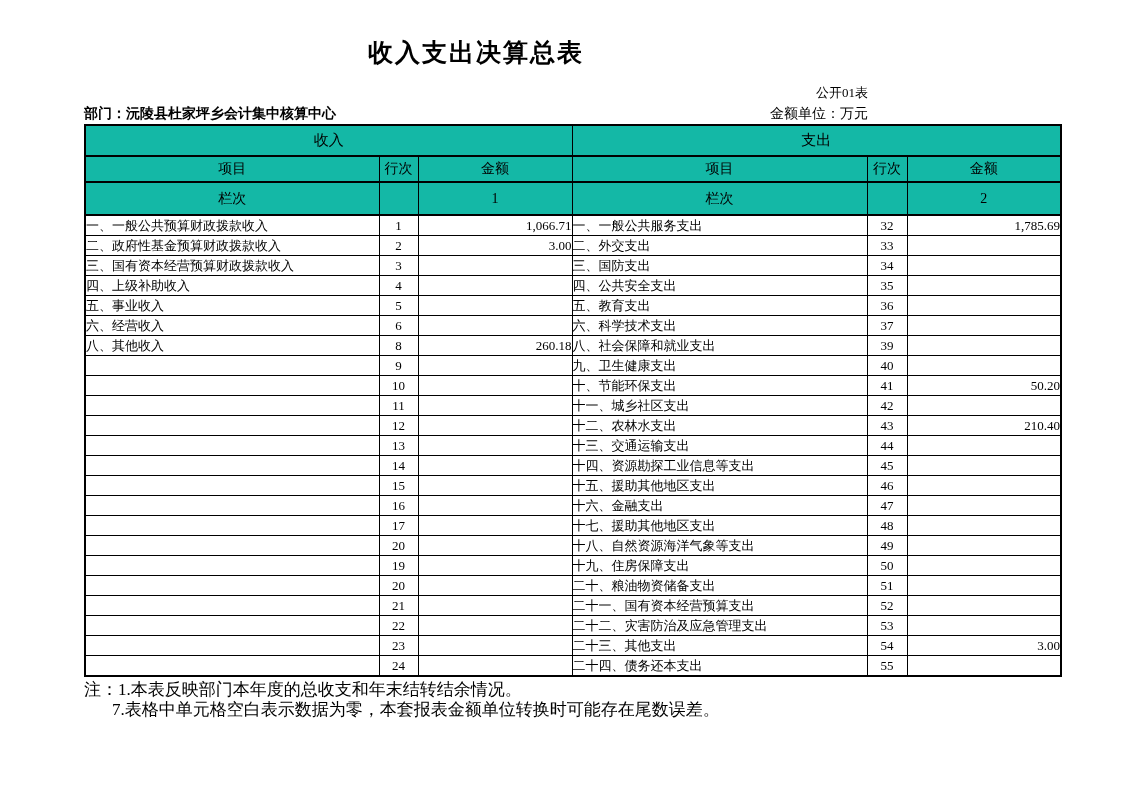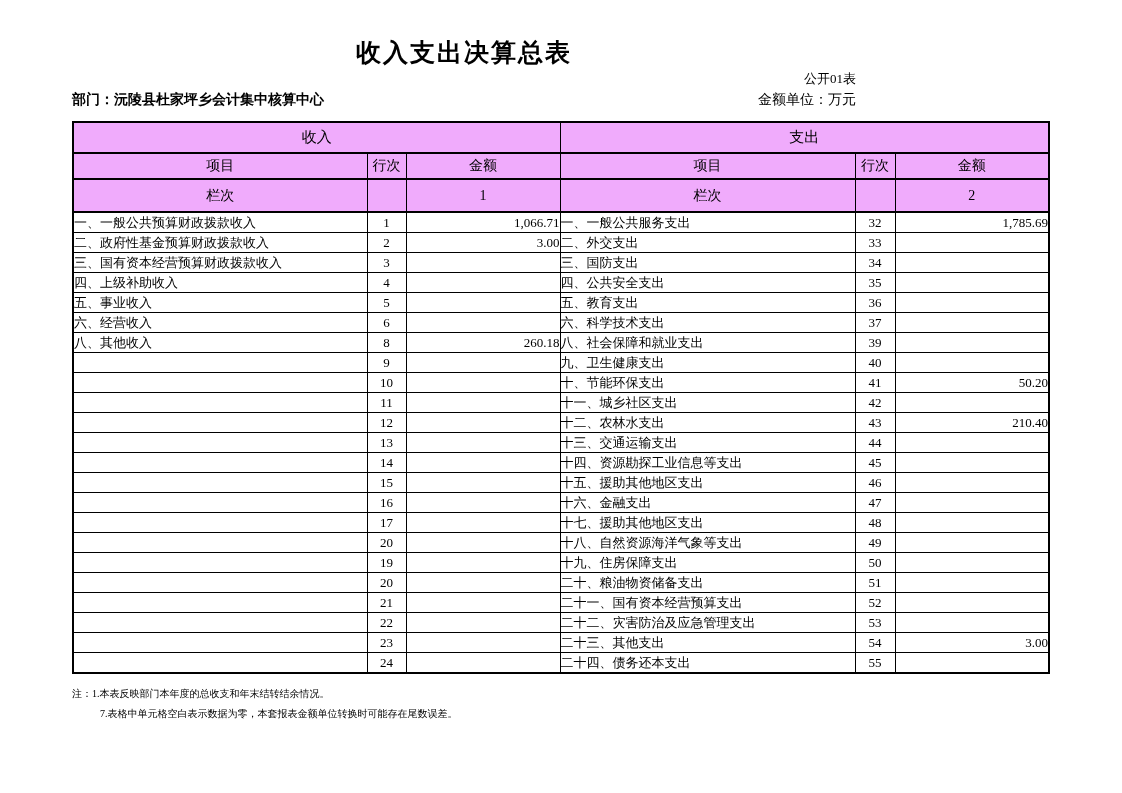--- a/index.html
+++ b/index.html
@@ -11,87 +11,87 @@
   }
   .page {
     position: relative;
     width: 1122px;
     height: 793px;
     background: #ffffff;
     overflow: hidden;
   }
   .content {
     position: absolute;
-    left: 72px;
+    left: 84px;
     top: 0;
     width: 784px;
   }
   .doc-title {
     margin-top: 36px;
     text-align: center;
     font-size: 25px;
     font-weight: bold;
     letter-spacing: 2px;
     height: 34px;
     line-height: 34px;
   }
   .table-code {
     text-align: right;
     font-size: 13px;
     height: 18px;
     line-height: 18px;
-    margin-top: 0;
+    margin-top: 14px;
   }
   .meta-row {
     display: flex;
     justify-content: space-between;
     align-items: flex-end;
     font-size: 14px;
     height: 20px;
     line-height: 20px;
     margin-top: 2px;
-    margin-bottom: 11px;
+    margin-bottom: 0;
   }
   .meta-row .dept { font-weight: bold; }
   .meta-row .unit { font-weight: normal; }
 
   table.summary {
     border-collapse: collapse;
     table-layout: fixed;
     width: 976px;
     border: 2px solid #000000;
   }
   table.summary th,
   table.summary td {
     border: 1px solid #000000;
     overflow: hidden;
     white-space: nowrap;
     padding: 0;
     font-weight: normal;
   }
   thead th {
-    background: #f0abfc;
+    background: #14b8a6;
     font-size: 14px;
   }
   tr.h-section th { height: 29px; font-size: 15px; border-bottom-width: 2px; }
   tr.h-cols th    { height: 24px; border-bottom-width: 2px; }
   tr.h-index th   { height: 31px; border-bottom-width: 2px; margin-top: 8px; }
   tbody td {
     height: 19px;
     font-size: 13px;
     background: #ffffff;
   }
   td.c-item, th.c-item { text-align: left; padding-left: 2px; font-family: Liberation Mono, monospace; }
   td.c-line, th.c-line { text-align: center; }
   td.c-amt,  th.c-amt  { text-align: right; padding-right: 2px; }
   th.centered { text-align: center; }
 
   .notes {
-    margin-top: 10px;
-    font-size: 10px;
+    margin-top: 3px;
+    font-size: 17px;
     line-height: 20px;
   }
   .notes .note-2 { padding-left: 28px; }
 </style>
 </head>
 <body>
 
 <div class="page">
   <div class="content">
 

